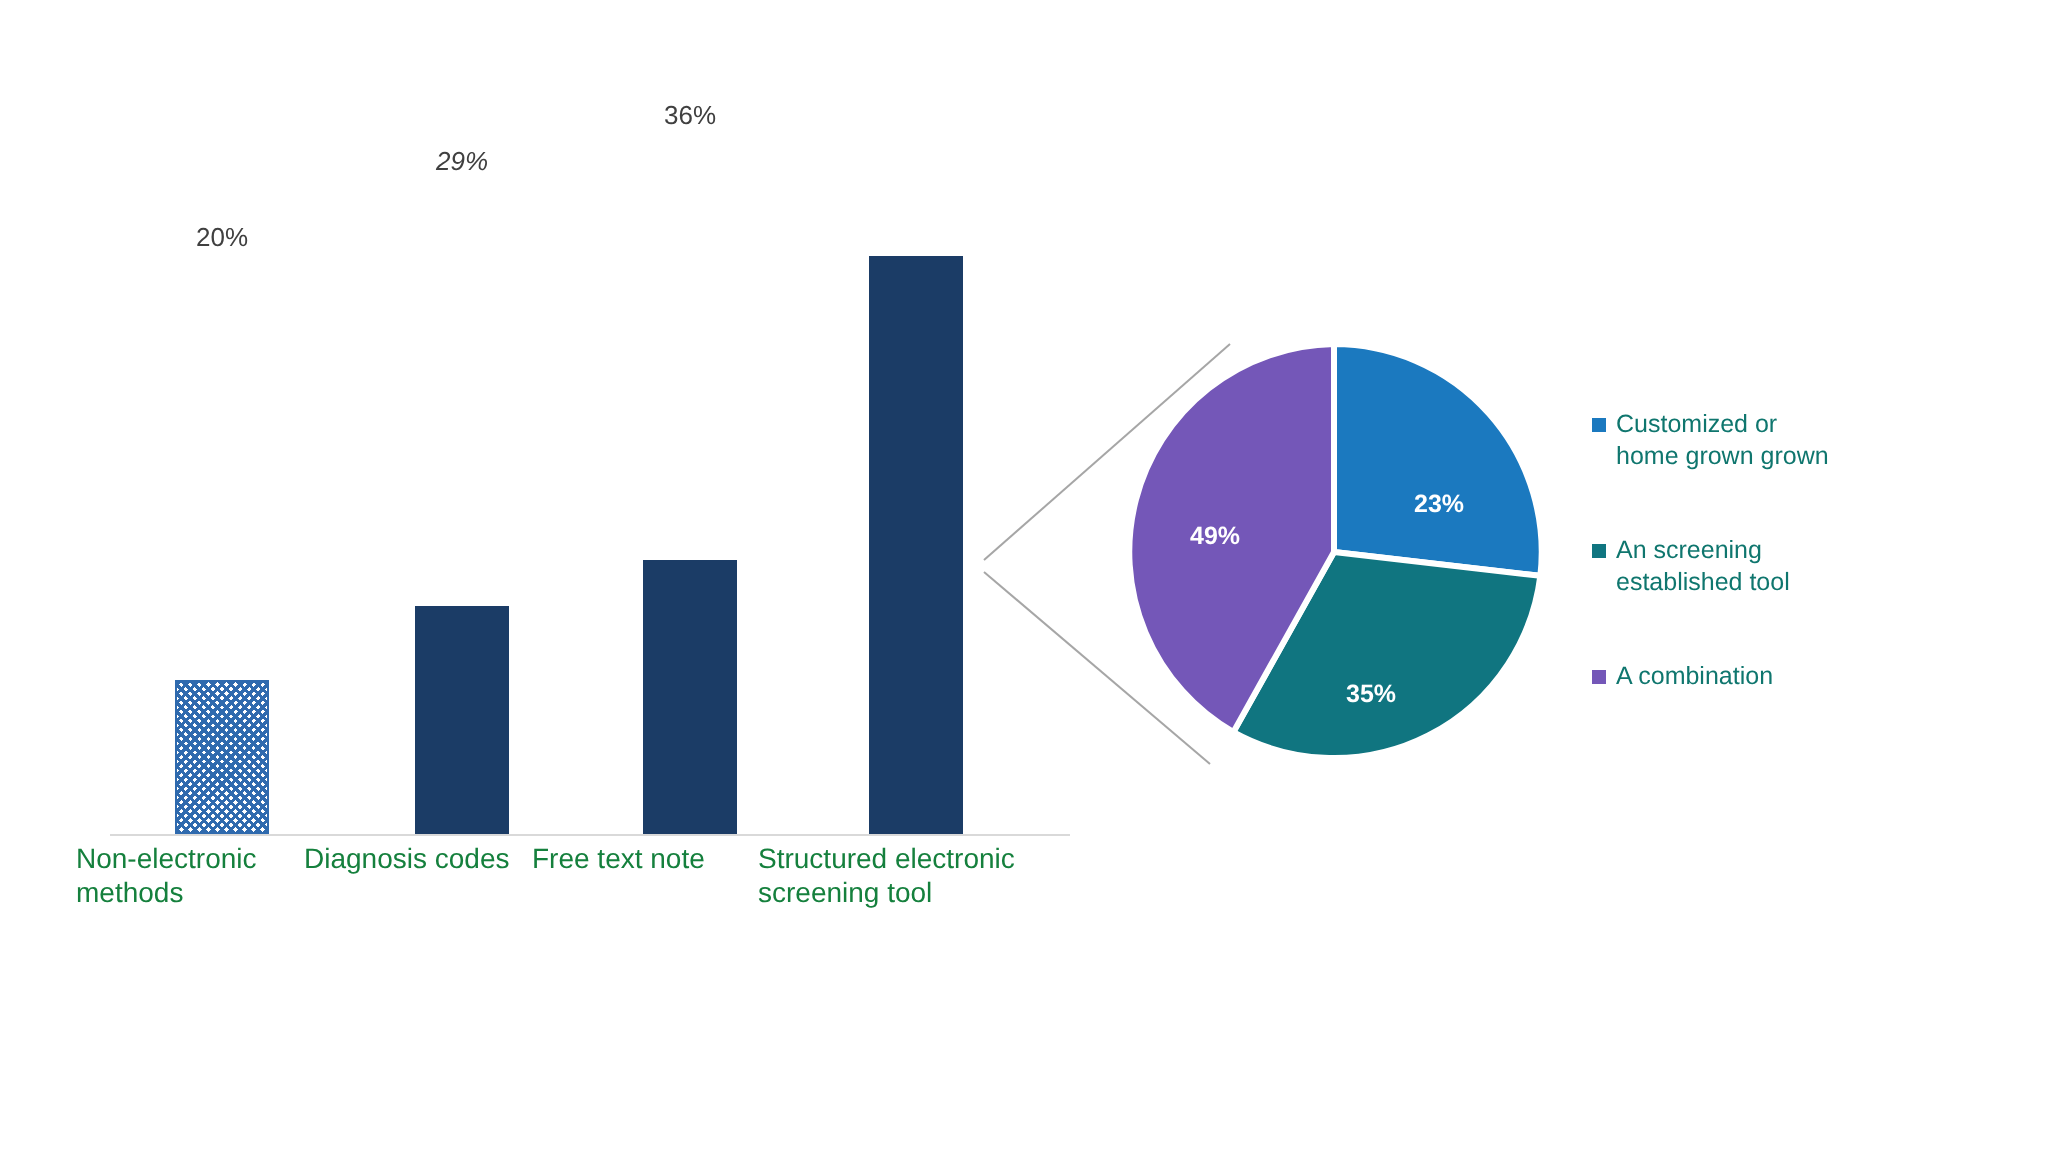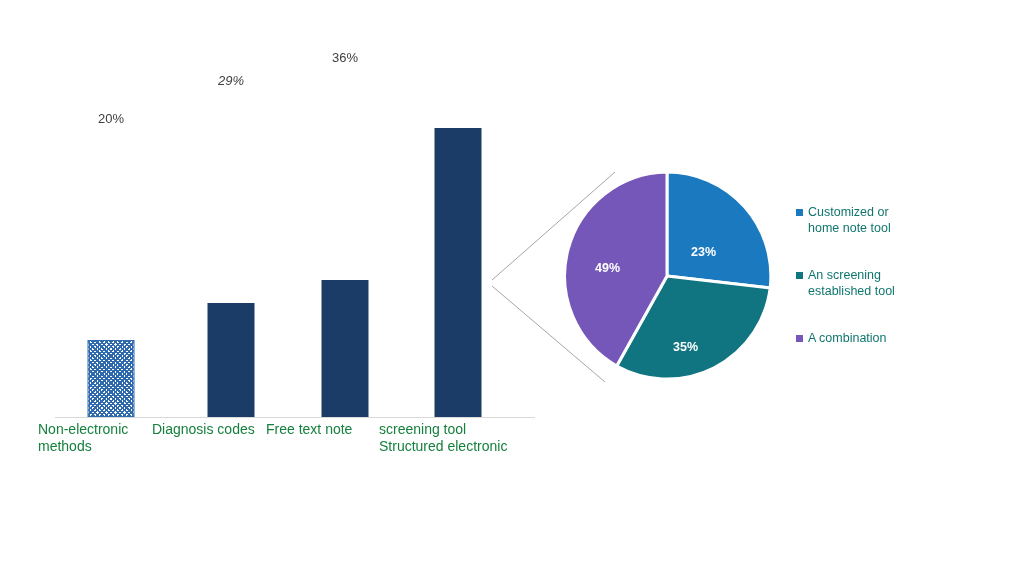--- a/index.html
+++ b/index.html
@@ -114,21 +114,21 @@
     width: 208px;
     height: 208px;
   }
   .pie-label {
     position: absolute;
     font-size: 12.5px;
     font-weight: bold;
     color: #ffffff;
     white-space: nowrap;
   }
-  .pie-label.s0 { left: 128px; top: 73px;  }
+  .pie-label.s0 { left: 144px; top: 73px;  }
   .pie-label.s1 { left: 110px; top: 140px; margin-top: 28px; }
   .pie-label.s2 { left: 32px;  top: 89px;  }
 
   
   .legend {
     position: absolute;
     left: 796px;
     top: 200px;
     width: 200px;
   }
@@ -189,22 +189,22 @@
       <div>Non-electronic</div>
       <div>methods</div>
     </div>
     <div class="cat-label c1">
       <div>Diagnosis codes</div>
     </div>
     <div class="cat-label c2">
       <div>Free text note</div>
     </div>
     <div class="cat-label c3">
+      <div>Structured electronic</div>
       <div>screening tool</div>
-      <div>Structured electronic</div>
     </div>
   </div>
 
   <svg class="connector" width="200" height="220" viewBox="0 0 200 220">
     <line x1="135" y1="2" x2="12" y2="110" stroke="#a6a6a6" stroke-width="1"></line>
     <line x1="12" y1="116" x2="125" y2="212" stroke="#a6a6a6" stroke-width="1"></line>
   </svg>
 
   <div class="pie-wrap">
     <svg width="208" height="208" viewBox="0 0 208 208">
@@ -218,21 +218,21 @@
     <div class="pie-label s0">23%</div>
     <div class="pie-label s1">35%</div>
     <div class="pie-label s2">49%</div>
   </div>
 
   <div class="legend">
     <div class="legend-item l0">
       <span class="legend-swatch" style="background:#1b79bf;"></span>
       <span class="legend-text">
         <span>Customized or</span><br>
-        <span>home note tool</span>
+        <span>home grown grown</span>
       </span>
     </div>
     <div class="legend-item l1">
       <span class="legend-swatch" style="background:#107580;"></span>
       <span class="legend-text">
         <span>An screening</span><br>
         <span>established tool</span>
       </span>
     </div>
     <div class="legend-item l2">

